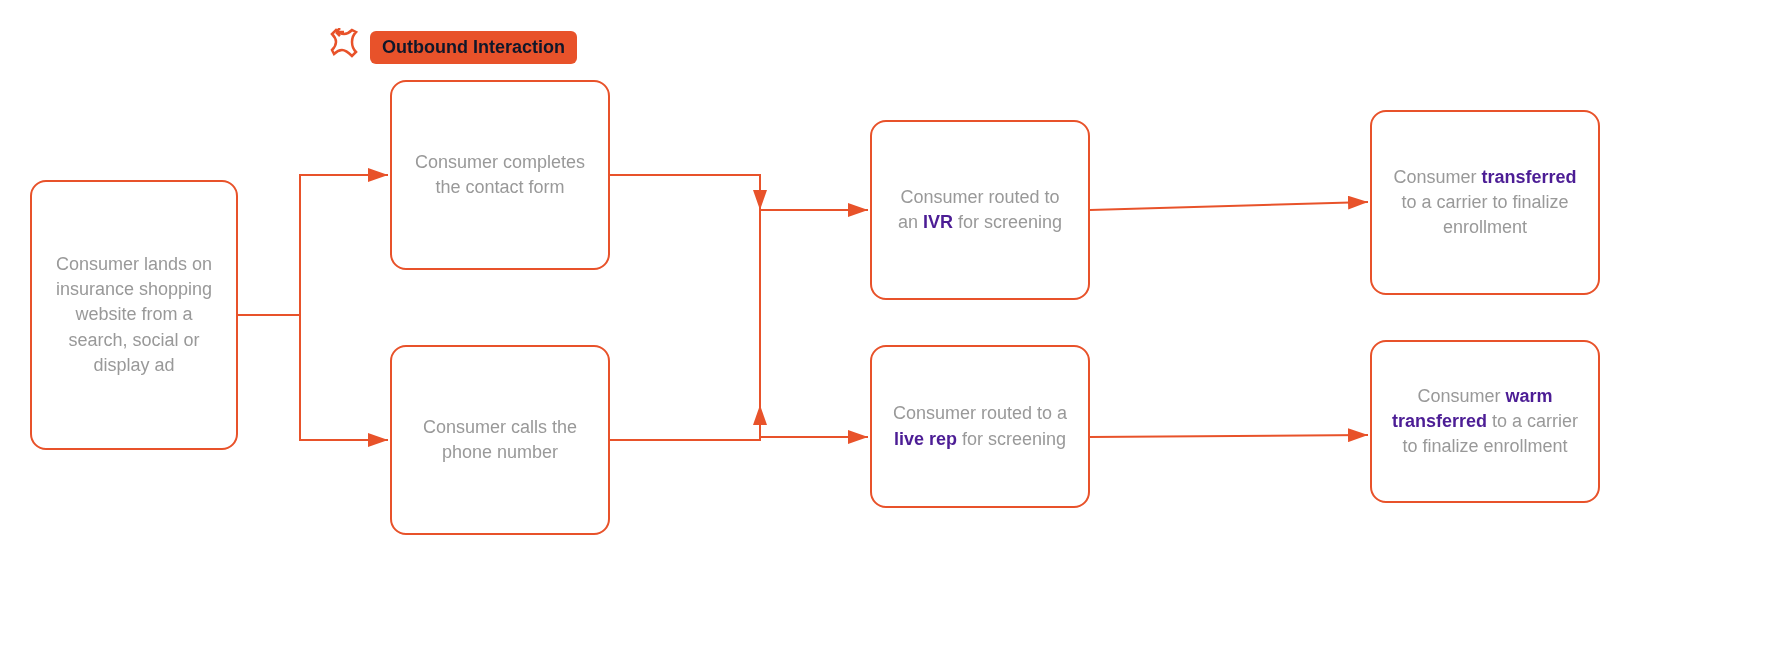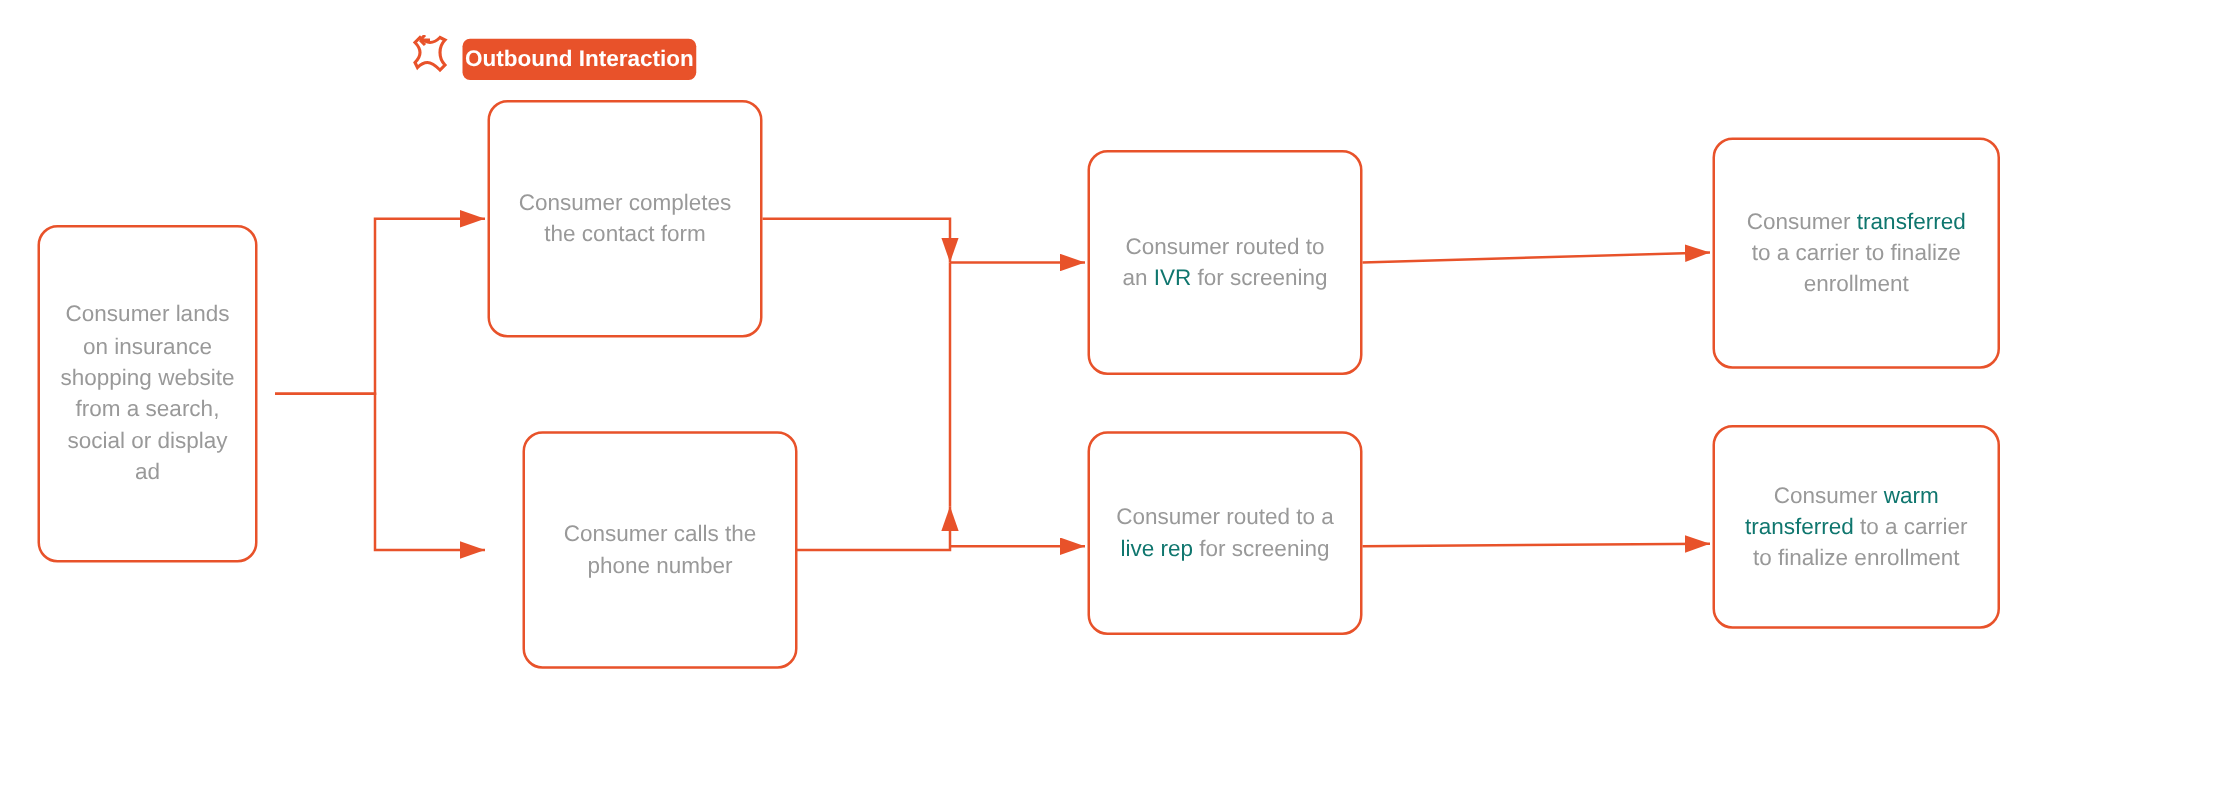--- a/index.html
+++ b/index.html
@@ -28,46 +28,45 @@
       align-items: center;
       justify-content: center;
       text-align: center;
       color: #999;
       font-size: 18px;
       line-height: 1.4;
       padding: 12px 16px;
     }
 
     .node .bold-orange {
-      color: #0f766e;
-      font-weight: normal;
+      color: #4c1d95;
+      font-weight: bold;
     }
 
     
     .node-start {
       left: 30px;
       top: 180px;
-      width: 176px;
+      width: 208px;
       height: 270px;
       align-items: center;
     }
 
     .node-contact-form {
       left: 390px;
       top: 80px;
       width: 220px;
       height: 190px;
     }
 
     .node-phone {
       left: 390px;
       top: 345px;
       width: 220px;
       height: 190px;
-      margin-left: 28px;
     }
 
     .node-ivr {
       left: 870px;
       top: 120px;
       width: 220px;
       height: 180px;
     }
 
     .node-live-rep {
@@ -94,25 +93,25 @@
     
     .interaction-label {
       position: absolute;
       display: flex;
       align-items: center;
       gap: 8px;
     }
 
     .label-badge {
       background: #e8522a;
-      color: #ffffff;
+      color: #0f172a;
       font-size: 18px;
       font-weight: bold;
       border-radius: 6px;
-      padding: 6px 2px;
+      padding: 6px 12px;
     }
 
     .phone-icon {
       font-size: 26px;
       color: #e8522a;
     }
 
     .outbound-label {
       left: 330px;
       top: 28px;

